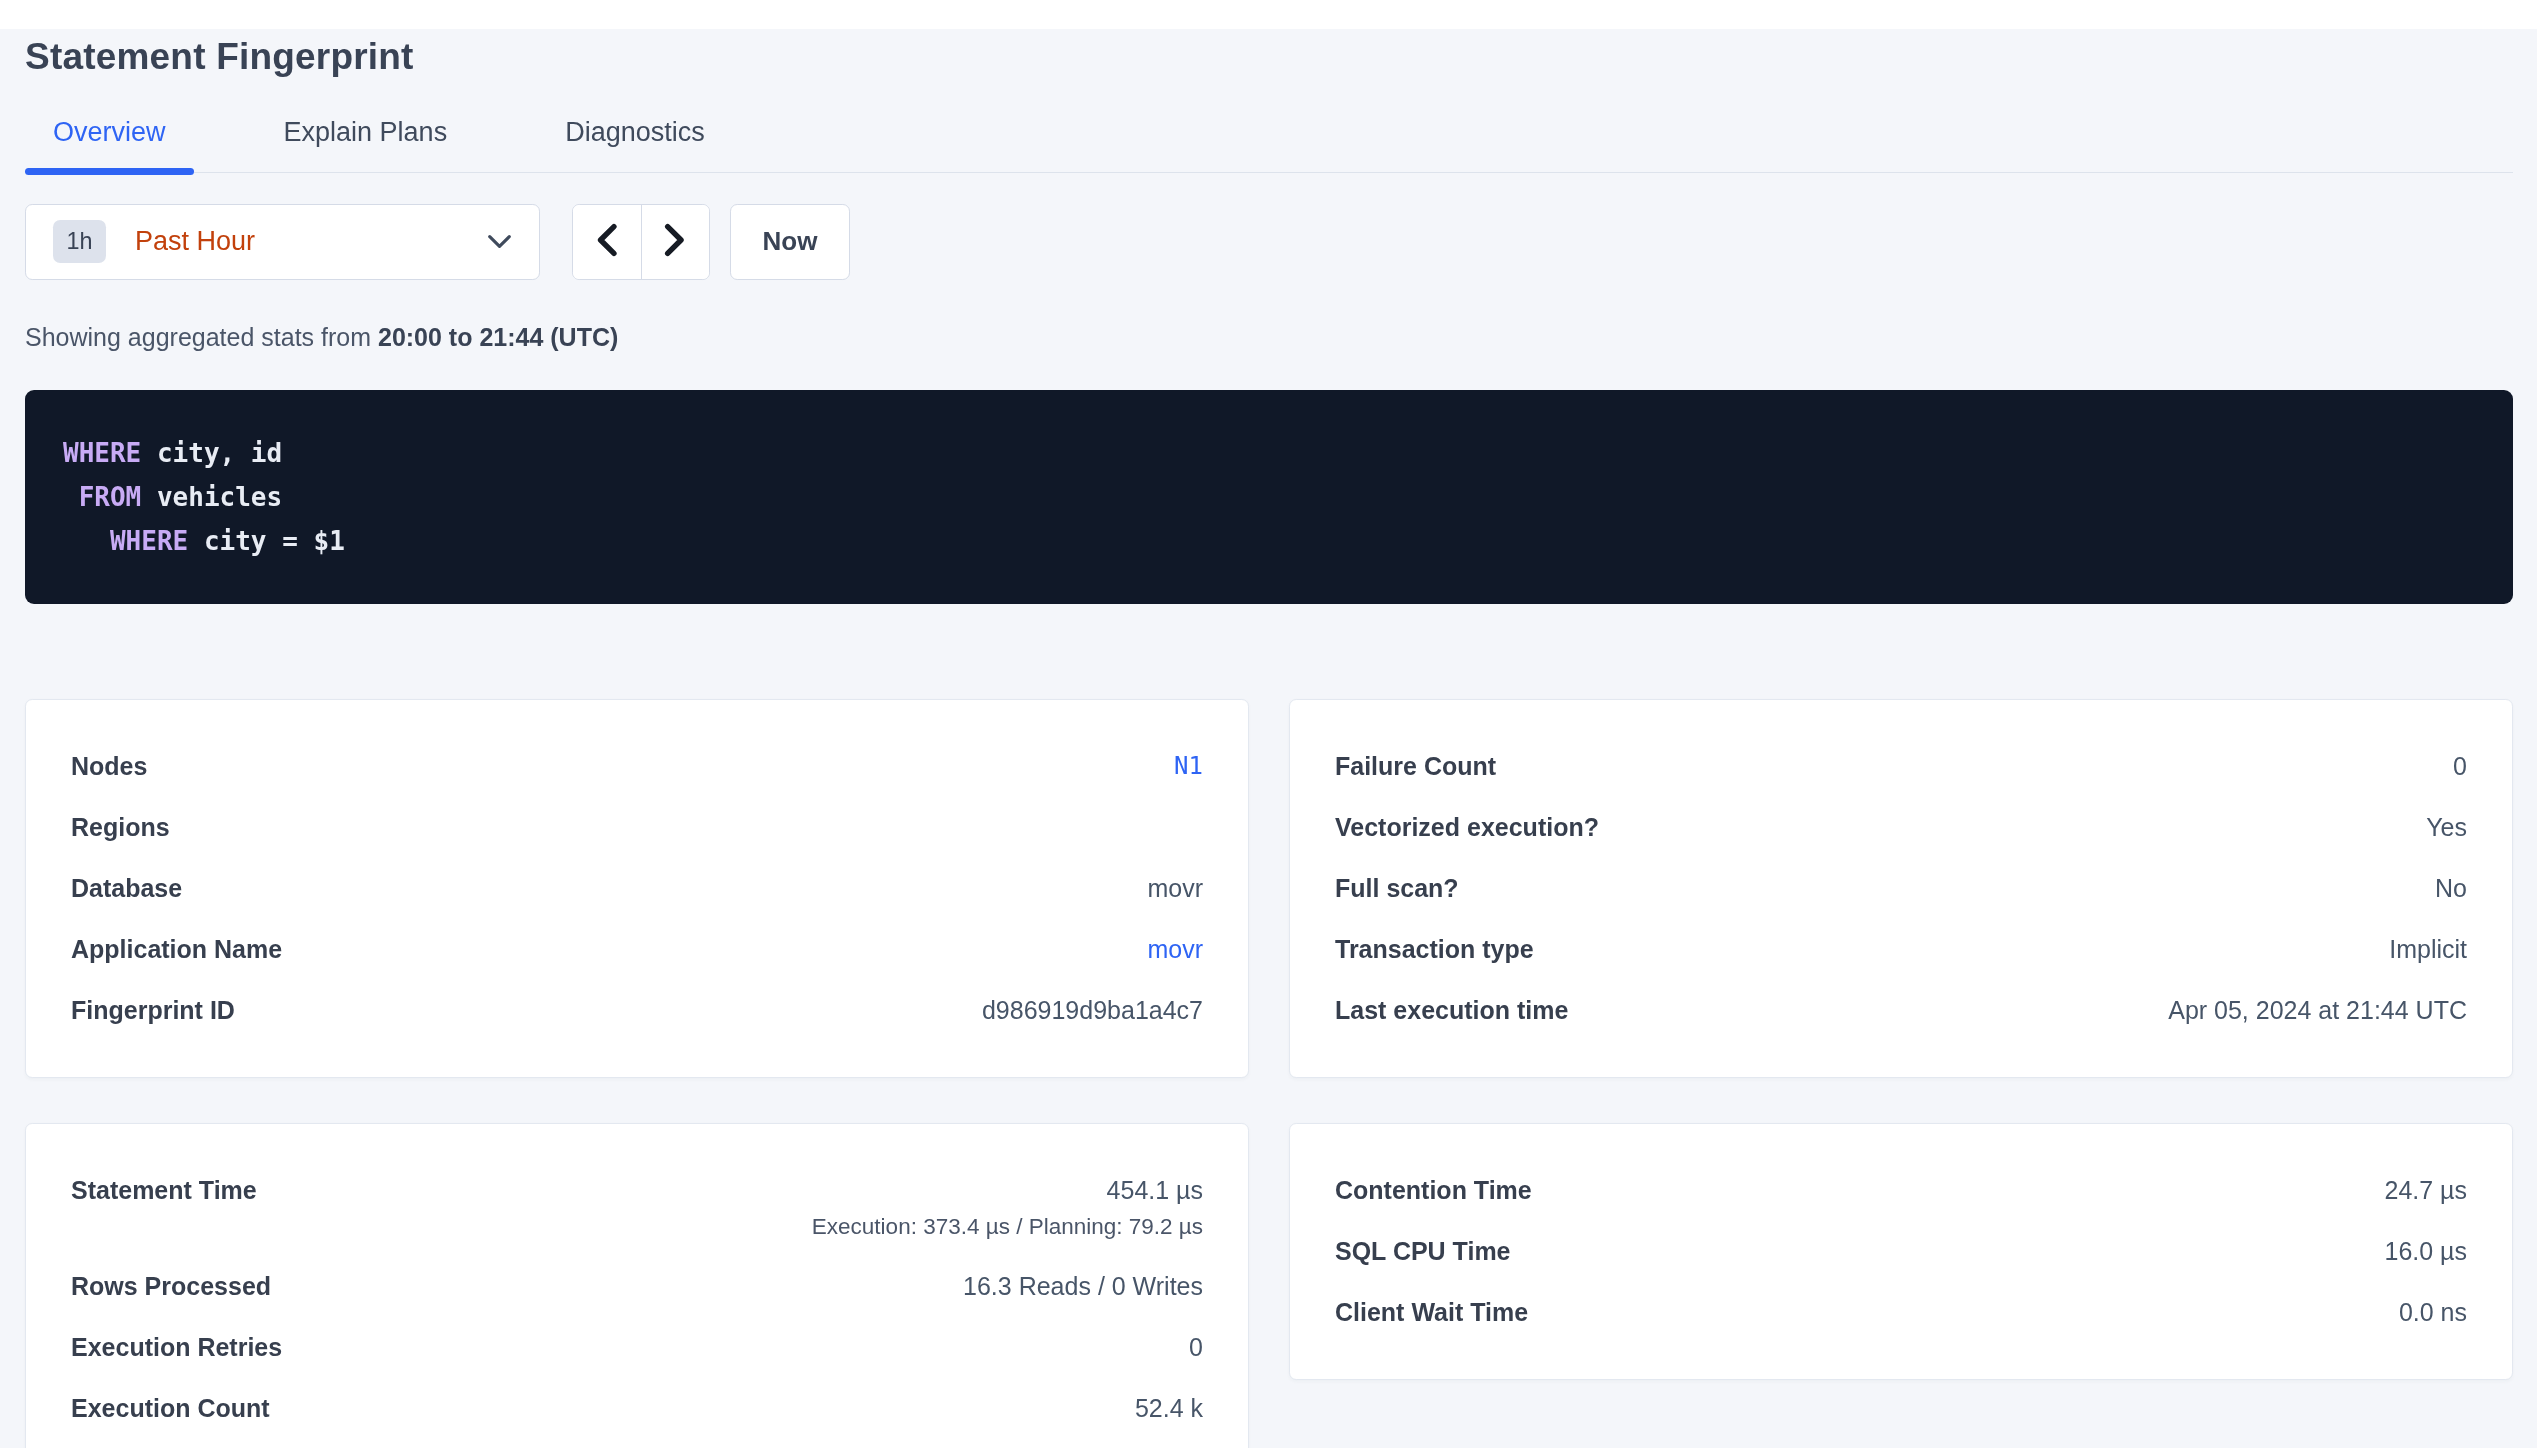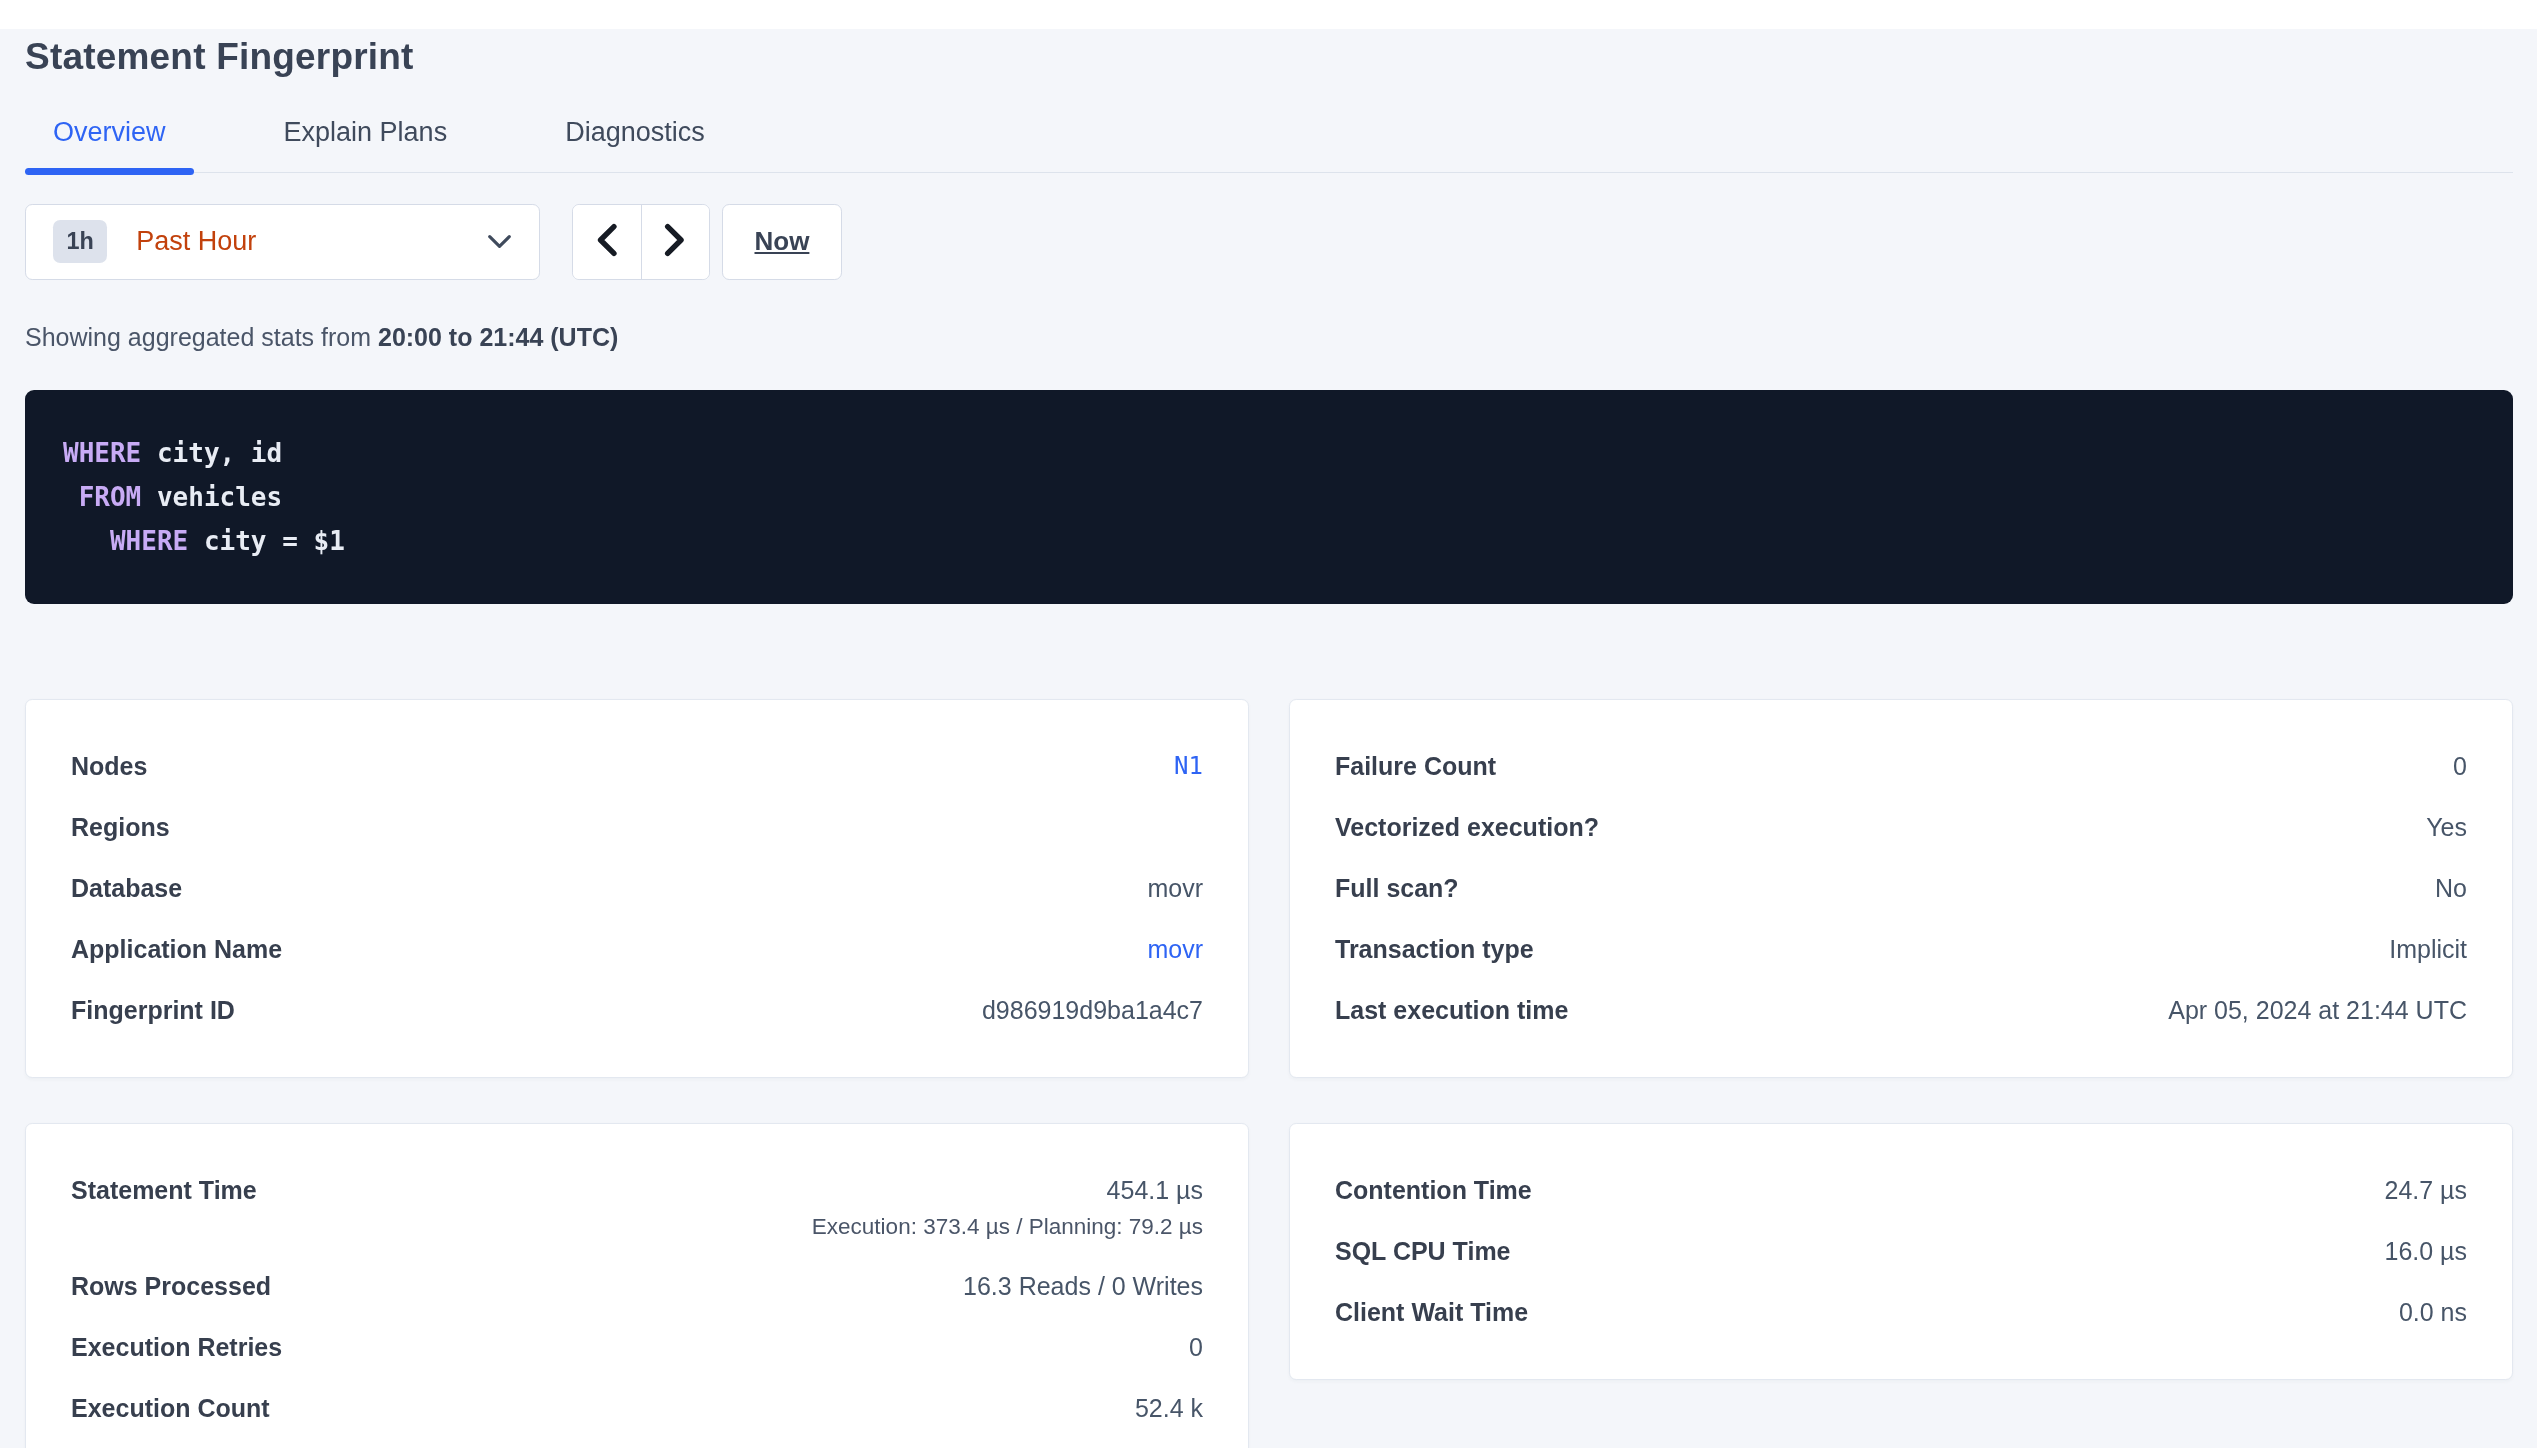--- a/index.html
+++ b/index.html
@@ -59,21 +59,21 @@
     border: 1.8px solid #d5dbe7;
     border-radius: 7.2px;
     display: flex;
     align-items: center;
     padding: 0 27px;
     cursor: pointer;
   }
   .interval-badge {
     background: #dde2ec;
     color: #394355;
-    font-weight: 700;
+    font-weight: 400;
     font-size: 23.4px;
     line-height: 23.4px;
     padding: 10px 13.5px;
     border-radius: 7.2px;
   }
   .picker-label {
     margin-left: 29px;
     font-size: 27px;
     color: #c2410c;
   }
@@ -95,31 +95,30 @@
     justify-content: center;
     cursor: pointer;
     background: #ffffff;
     border: none;
     padding: 0;
   }
   .pager-btn + .pager-btn { border-left: 1.8px solid #d5dbe7; }
 
   .now-btn {
     height: 76px;
-    margin-left: 12px;
+    margin-left: 20px;
     padding: 0 32px;
     background: #ffffff;
     border: 1.8px solid #d5dbe7;
     border-radius: 7.2px;
     font-family: "Liberation Sans", sans-serif;
     font-size: 26px;
     font-weight: 700;
     color: #394355;
     cursor: pointer;
-    text-decoration: underline;
   }
 
   
   .caption {
     margin-top: 43px;
     font-size: 25px;
     color: #4a5568;
   }
   .caption b { color: #394355; font-weight: 700; }
 

